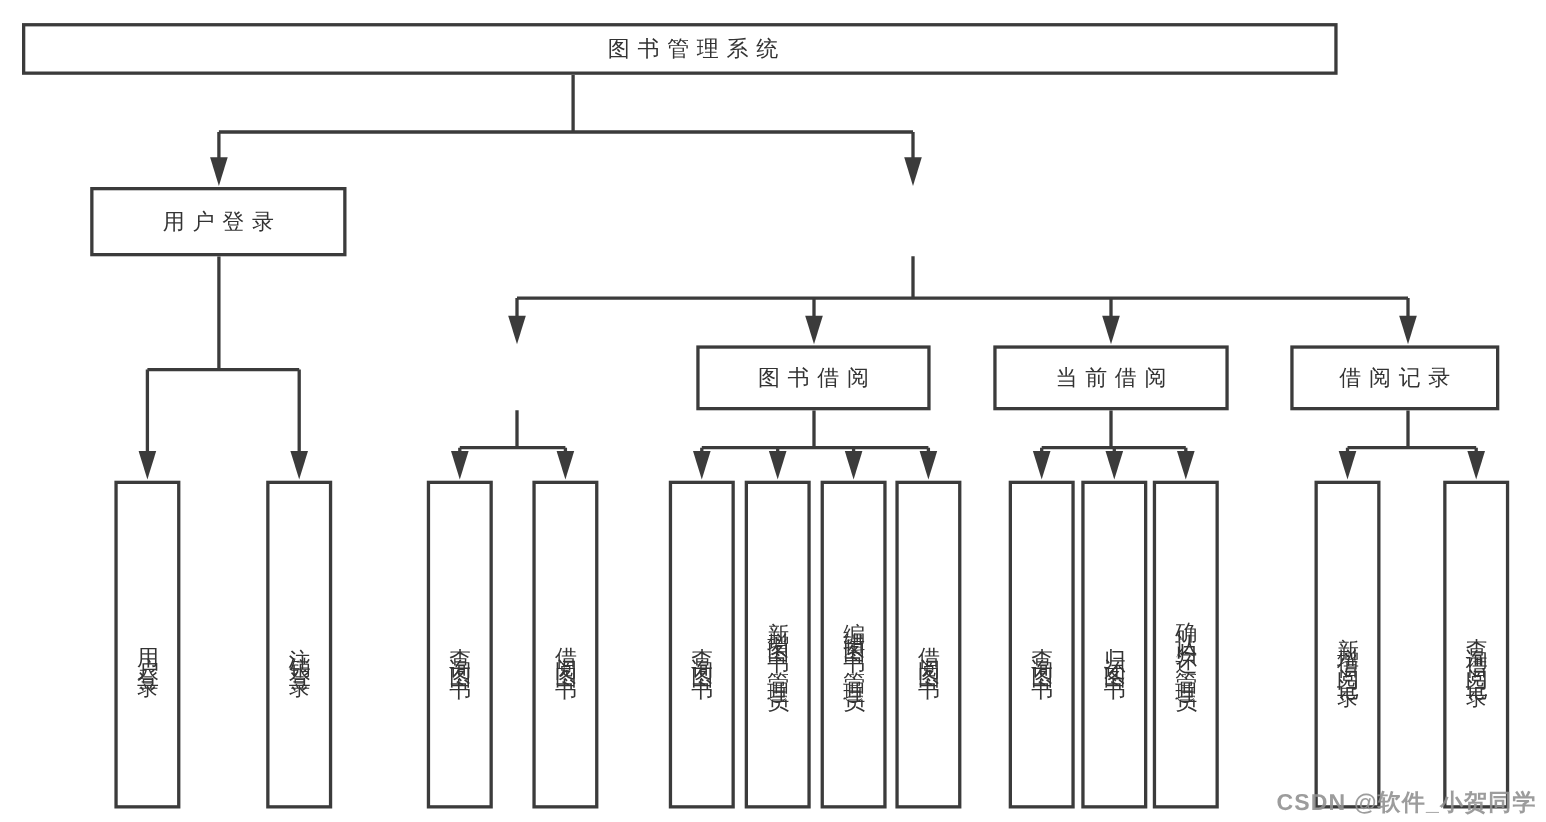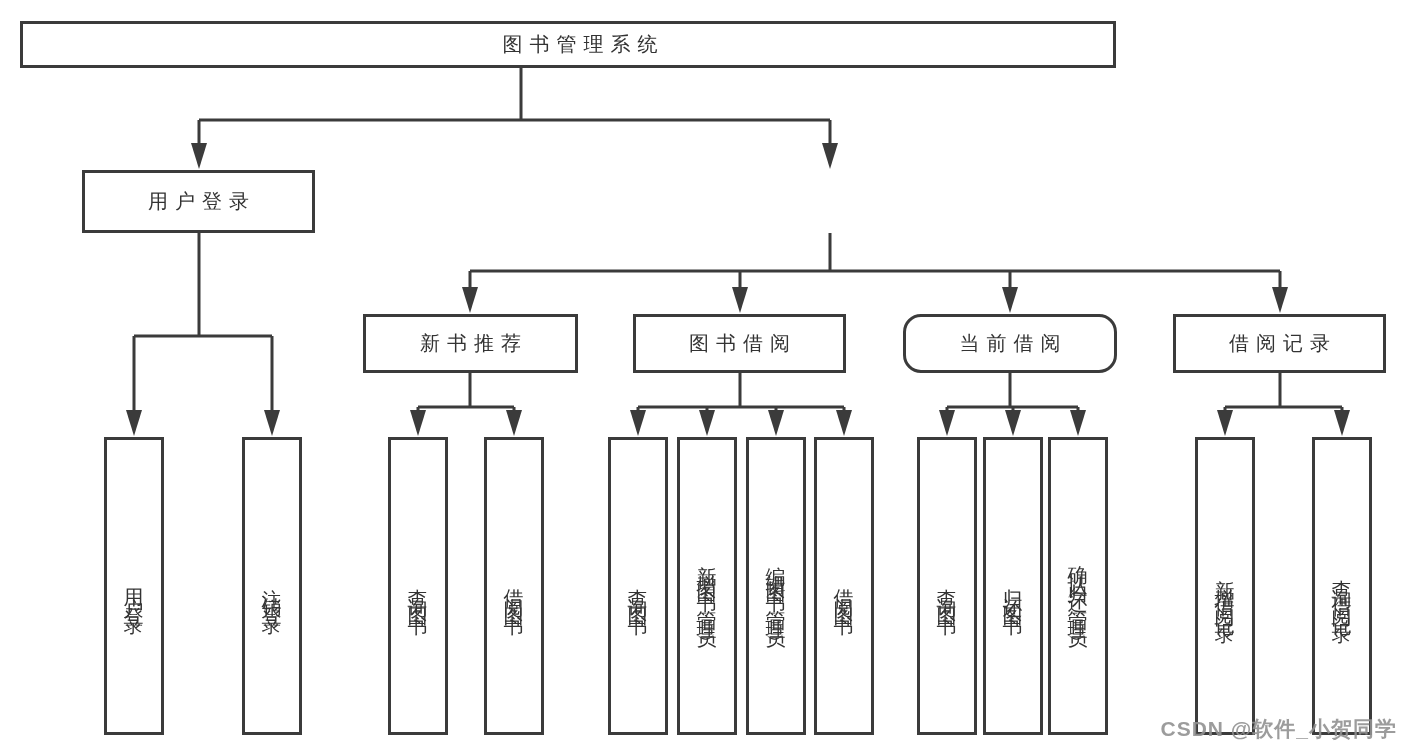--- a/index.html
+++ b/index.html
@@ -41,27 +41,27 @@
     writing-mode: vertical-rl;
     text-orientation: mixed;
     font-size: 20px;
     line-height: 1;
     letter-spacing: 9px;
     padding-top: 9px; 
     color: #333333;
     white-space: nowrap;
   }
   
-  .b-root { left: 20px;  top: 21px;  width: 1096px; height: 47px; padding-left: 24px; }
+  .b-root { left: 20px;  top: 21px;  width: 1196px; height: 47px; padding-left: 24px; }
   .b-l1-0 { left: 82px;  top: 170px; width: 233px;  height: 63px; }
   .b-l1-1 { left: 712px; top: 170px; width: 235px;  height: 63px; }
   .b-l2-0 { left: 363px;  top: 314px; width: 215px; height: 59px; }
   .b-l2-1 { left: 633px;  top: 314px; width: 213px; height: 59px; }
-  .b-l2-2 { left: 903px;  top: 314px; width: 214px; height: 59px; border-radius: 18px; }
-  .b-l2-3 { left: 1173px; top: 314px; width: 213px; height: 59px; }
+  .b-l2-2 { left: 903px;  top: 314px; width: 214px; height: 59px; }
+  .b-l2-3 { left: 1173px; top: 314px; width: 190px; height: 59px; }
   .leaf { top: 437px; width: 60px; height: 298px; }
   .lf-0  { left: 104px; }
   .lf-1  { left: 242px; }
   .lf-2  { left: 388px; }
   .lf-3  { left: 484px; }
   .lf-4  { left: 608px; }
   .lf-5  { left: 677px; }
   .lf-6  { left: 746px; }
   .lf-7  { left: 814px; }
   .lf-8  { left: 917px; }
@@ -141,23 +141,20 @@
   </svg>
 
   <div class="node b-root">
     <span class="hlabel">图书管理系统</span>
   </div>
 
   <div class="node b-l1-0">
     <span class="hlabel">用户登录</span>
   </div>
 
-  <div class="node b-l2-0">
-    <span class="hlabel">新书推荐</span>
-  </div>
   <div class="node b-l2-1">
     <span class="hlabel">图书借阅</span>
   </div>
   <div class="node b-l2-2">
     <span class="hlabel">当前借阅</span>
   </div>
   <div class="node b-l2-3">
     <span class="hlabel">借阅记录</span>
   </div>
 

